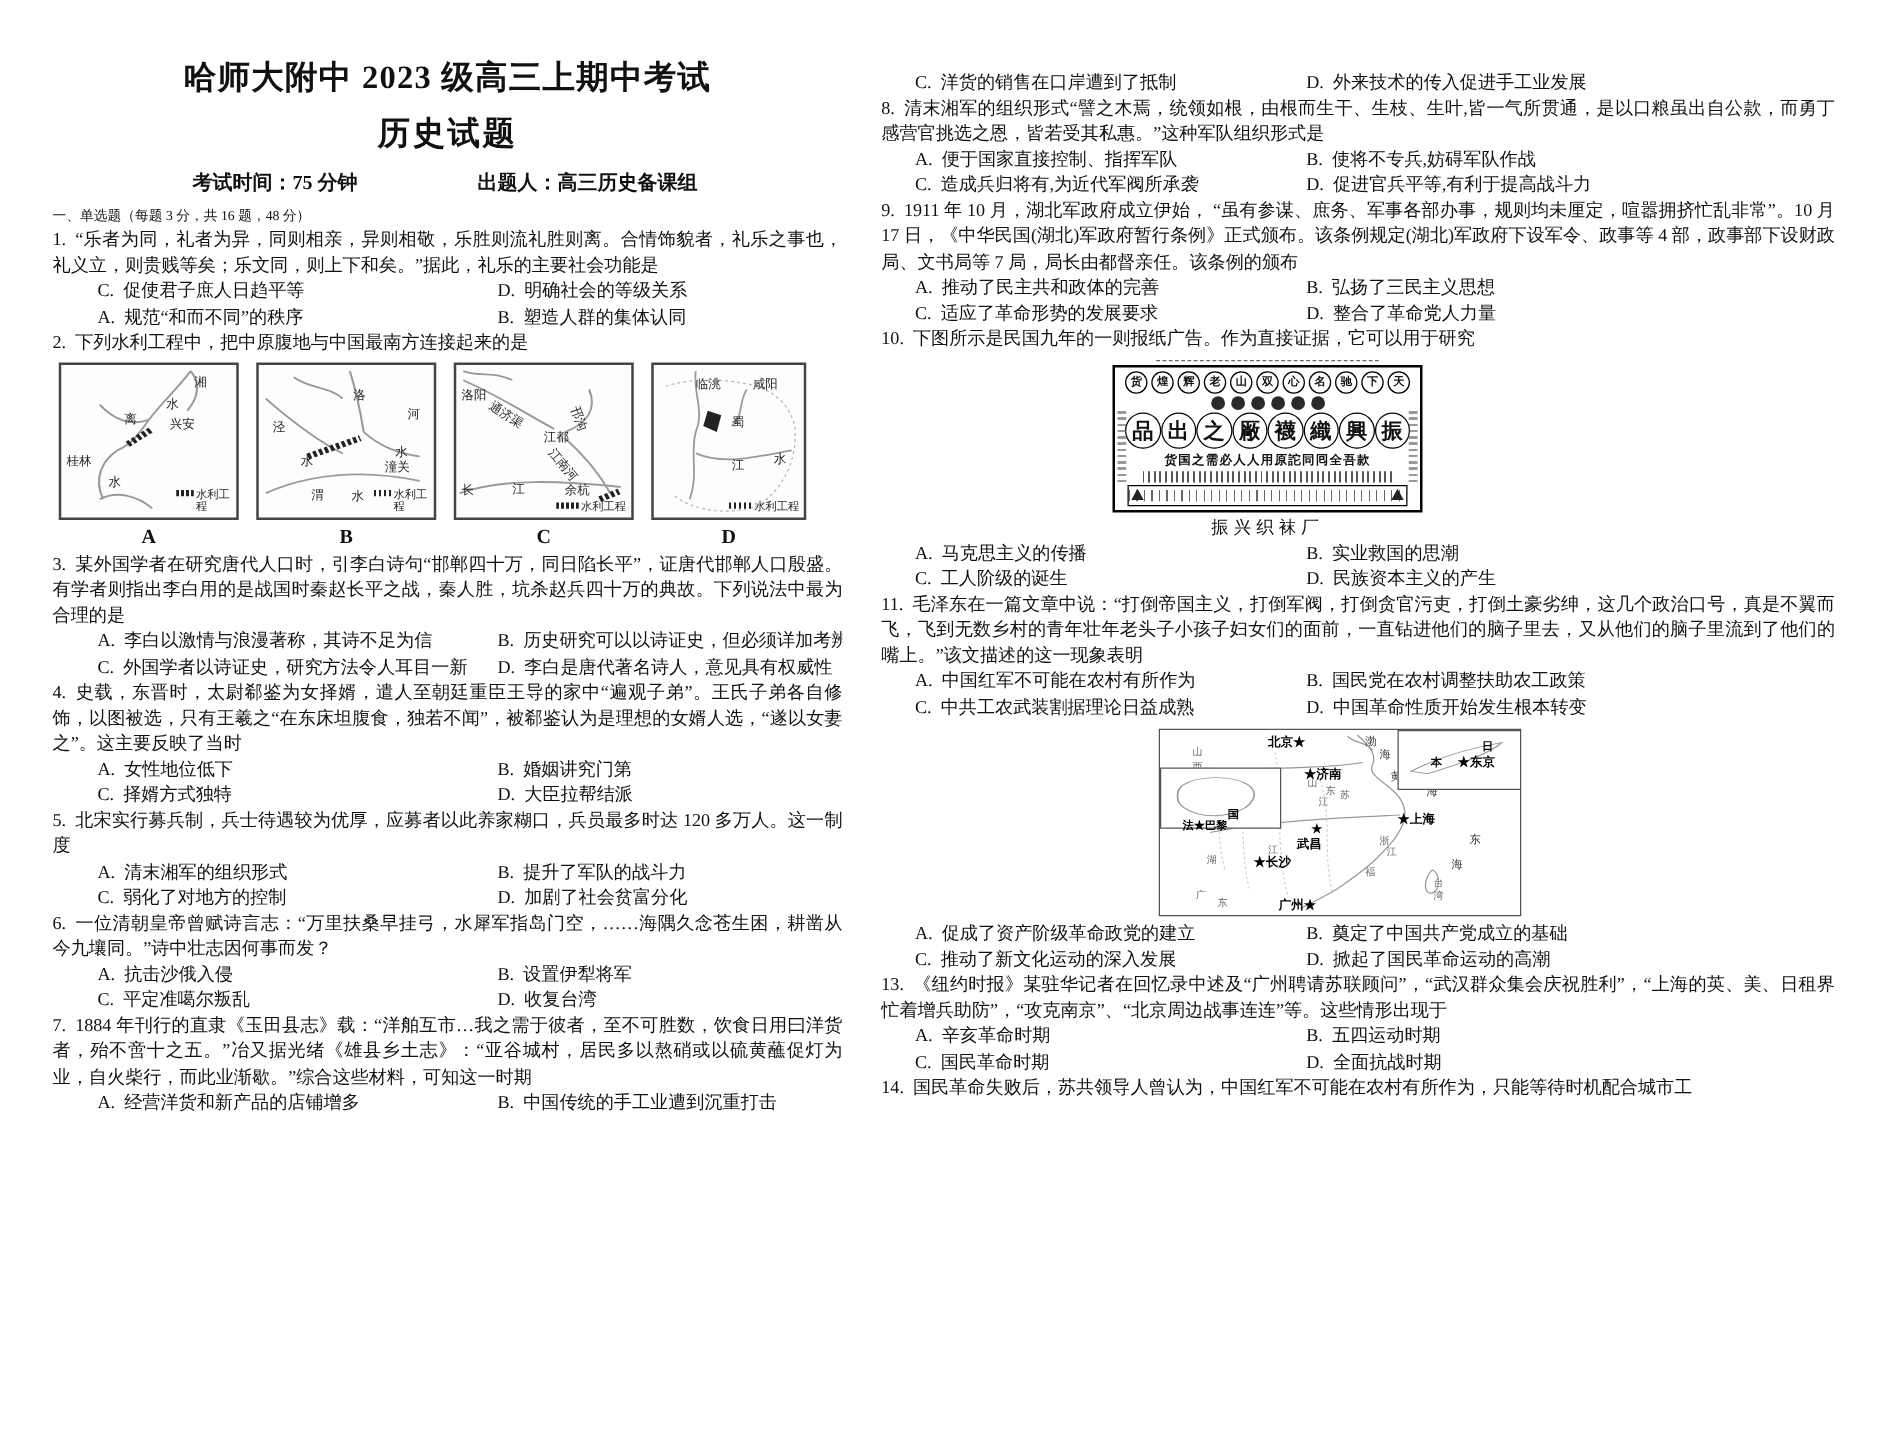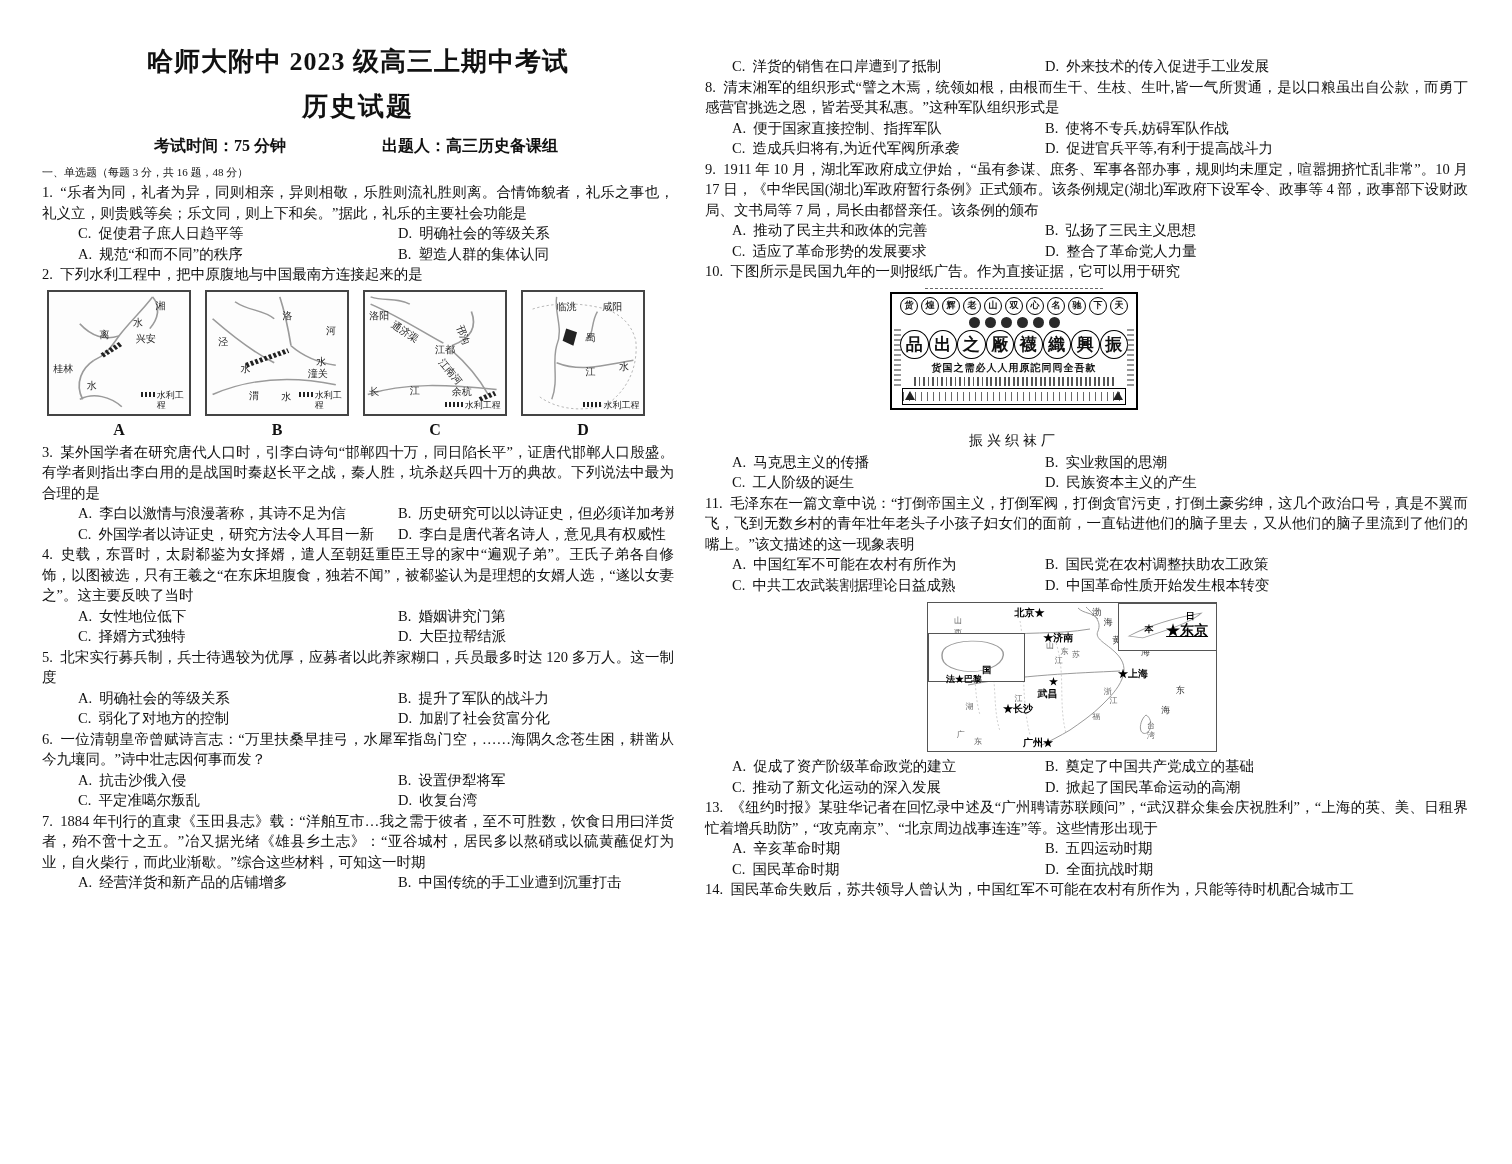--- a/index.html
+++ b/index.html
@@ -40,21 +40,21 @@
   .ad-c-dot{width:11px;height:11px;border-radius:50%;background:#2a2a2a;}
   .ad-r3{display:flex;justify-content:space-between;margin:1px 0 2px 0;}
   .ad-c-big{width:27px;height:27px;border:1.5px solid #000;border-radius:50%;font-size:17px;font-weight:bold;display:flex;align-items:center;justify-content:center;}
   .ad-slogan{text-align:center;font-size:10px;font-weight:bold;letter-spacing:1px;white-space:nowrap;}
   .ad-tinyrow{height:9px;margin:2px 14px;background:repeating-linear-gradient(90deg,#555 0 1.5px,transparent 1.5px 4.5px);}
   .ad-strip{position:relative;height:15px;margin:1px 2px 1px 2px;border:1px solid #000;background:repeating-linear-gradient(90deg,#666 0 1px,transparent 1px 6px);background-size:100% 60%;background-position:center;background-repeat:no-repeat;}
   .ad-strip:before,.ad-strip:after{content:"";position:absolute;top:2px;border-left:5px solid transparent;border-right:5px solid transparent;border-bottom:9px solid #222;}
   .ad-strip:before{left:2px;} .ad-strip:after{right:2px;}
   .ad-sidecol{position:absolute;top:34px;bottom:22px;width:7px;background:repeating-linear-gradient(0deg,#555 0 2px,transparent 2px 5px);opacity:.6;}
   .ad-sidecol.l{left:2px;} .ad-sidecol.r{right:2px;}
-  .ad-caption{text-align:center;font-size:14px;letter-spacing:4px;margin-top:22px;}
+  .ad-caption{text-align:center;font-size:14px;letter-spacing:4px;margin-top:3px;}
   
   .fig-org{width:288px;margin:7px 0 4px 222px;}
   .org-box{position:relative;width:288px;height:148px;border:1px solid #555;background:#fff;overflow:hidden;}
   .org-box > svg{position:absolute;inset:0;width:100%;height:100%;}
   .olab{position:absolute;white-space:nowrap;}
   .olab.city{font-size:10px;font-weight:bold;color:#000;}
   .olab.sea{font-size:9px;color:#333;letter-spacing:1px;}
   .olab.small{font-size:8px;color:#666;}
   .org-inset{position:absolute;border:1px solid #555;background:#fff;}
   .org-inset svg{position:absolute;inset:0;width:100%;height:100%;}
@@ -204,21 +204,21 @@
           </div>
           <div class="options">
             <div class="opt">C. 择婿方式独特</div>
             <div class="opt">D. 大臣拉帮结派</div>
           </div>
         </div>
 
   <div class="question">
     <p class="stem">5. 北宋实行募兵制，兵士待遇较为优厚，应募者以此养家糊口，兵员最多时达 120 多万人。这一制度</p>
   <div class="options">
-            <div class="opt">A. 明确社会的等级关系</div>
+            <div class="opt">A. 清末湘军的组织形式</div>
             <div class="opt">B. 提升了军队的战斗力</div>
           </div>
           <div class="options">
             <div class="opt">C. 弱化了对地方的控制</div>
             <div class="opt">D. 加剧了社会贫富分化</div>
           </div>
         </div>
 
   <div class="question">
     <p class="stem">6. 一位清朝皇帝曾赋诗言志：“万里扶桑早挂弓，水犀军指岛门空，……海隅久念苍生困，耕凿从今九壤同。”诗中壮志因何事而发？</p>
@@ -388,21 +388,21 @@
                   <path d="M18,28 C30,12 58,10 72,26 C84,40 78,66 58,76 C38,86 16,72 14,52 C13,42 14,34 18,28 z" fill="none" stroke="#9a9a9a" stroke-width="1.5"></path>
                 </svg>
                 <span class="olab city" style="font-size: 9px; left: 18%; top: 34%; margin-top: 23px;">法★巴黎</span>
                 <span class="olab city" style="font-size: 9px; left: 56%; top: 64%;">国</span>
               </div>
               <div class="org-inset" style="left: 66%; top: 0%; width: 34%; height: 31%;">
                 <svg viewBox="0 0 100 100" preserveAspectRatio="none">
                   <path d="M10,70 C28,50 52,32 84,20 C74,40 48,58 24,74 z" fill="none" stroke="#9a9a9a" stroke-width="1.5"></path>
                 </svg>
                 <span class="olab city" style="font-size: 9px; left: 68%; top: 12%;">日</span>
-                <span class="olab city" style="font-size: 14px; left: 48%; top: 40%; text-decoration: underline;">★东京</span>
+                <span class="olab city" style="font-size: 10px; left: 48%; top: 40%;">★东京</span>
                 <span class="olab city" style="font-size: 9px; left: 26%; top: 42%;">本</span>
               </div>
             </div>
           </div>
           <div class="options">
             <div class="opt">A. 促成了资产阶级革命政党的建立</div>
             <div class="opt">B. 奠定了中国共产党成立的基础</div>
           </div>
           <div class="options">
             <div class="opt">C. 推动了新文化运动的深入发展</div>

